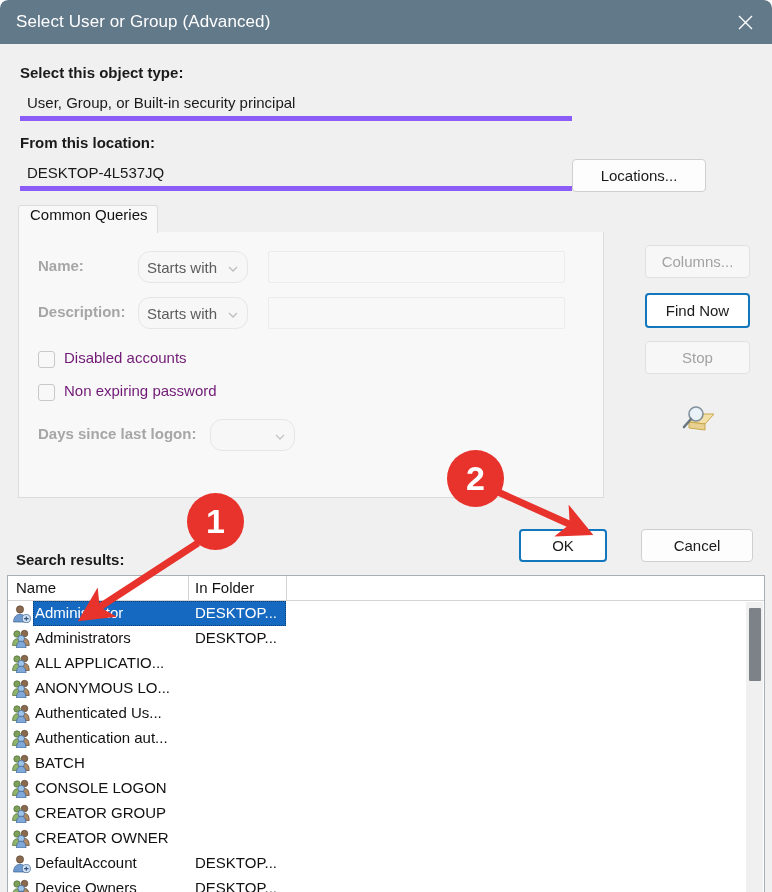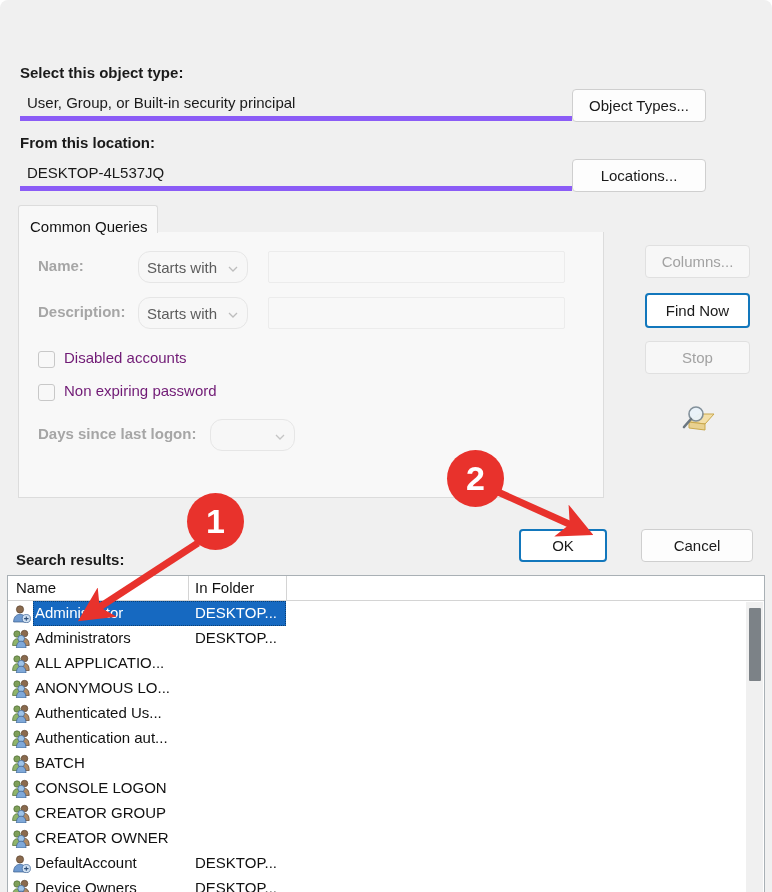--- a/index.html
+++ b/index.html
@@ -98,21 +98,21 @@
   #cq-tab {
     position: absolute;
     left: 18px; top: 205px;
     width: 140px; height: 28px;
     background: #f8f8f8;
     border: 1px solid #dcdcdc;
     border-bottom: none;
     border-radius: 3px 3px 0 0;
   }
   #cq-tab-label {
-    position: absolute; left: 30px; top: 218px;
+    position: absolute; left: 30px; top: 206px;
     font-size: 15px; color: #111111;
     white-space: nowrap;
   }
 
   
   .combo {
     position: absolute;
     background: #f7f7f7;
     border: 1px solid #e6e6e6;
     border-radius: 12px;
@@ -244,24 +244,33 @@
     font-weight: bold;
     color: #ffffff;
     font-family: "Liberation Sans", sans-serif;
   }
 </style>
 </head>
 <body>
 
 <div id="dialog">
 
+  <div id="titlebar">
+    <div id="title-text">Select User or Group (Advanced)</div>
+    <div id="close-btn">
+      <span>
+        <svg width="17" height="17" viewBox="0 0 17 17">
+          <path d="M2 2 L15 15 M15 2 L2 15" stroke="#ffffff" stroke-width="1.4" fill="none"></path>
+        </svg>
+      </span>
+    </div>
+  </div>
 
   <div class="lbl" style="left:20px; top:64px;">Select this object type:</div>
   <input class="flatbox" style="left: 20px; top: 89px; width: 552px; height: 32px;" readonly="" value="User, Group, or Built-in security principal">
-  <button class="btn" style="left:572px; top:89px; width:134px; height:33px;">Object Types...</button>
 
   <div class="lbl" style="left:20px; top:134px;">From this location:</div>
   <input class="flatbox" style="left: 20px; top: 159px; width: 552px; height: 32px;" readonly="" value="DESKTOP-4L537JQ">
   <button class="btn" style="left:572px; top:159px; width:134px; height:33px;">Locations...</button>
 
   <div id="cq-group"></div>
   <div id="cq-tab"></div>
   <div id="cq-tab-label">Common Queries</div>
 
   <div class="lbl dim" style="left:38px; top:257px;">Name:</div>

